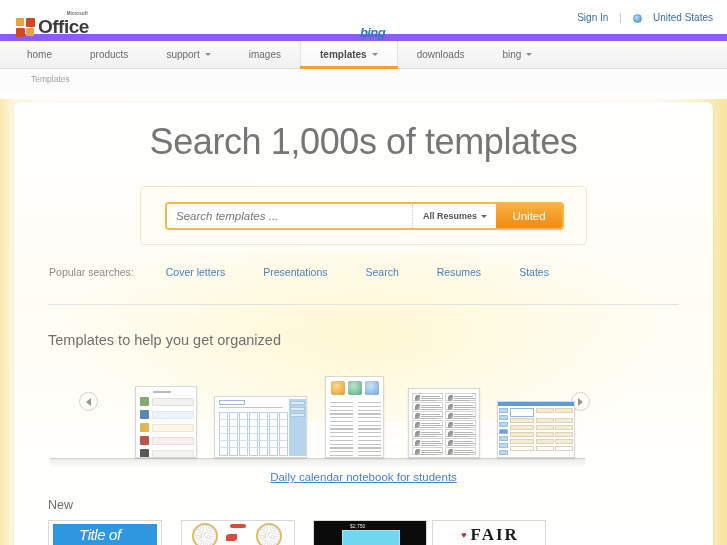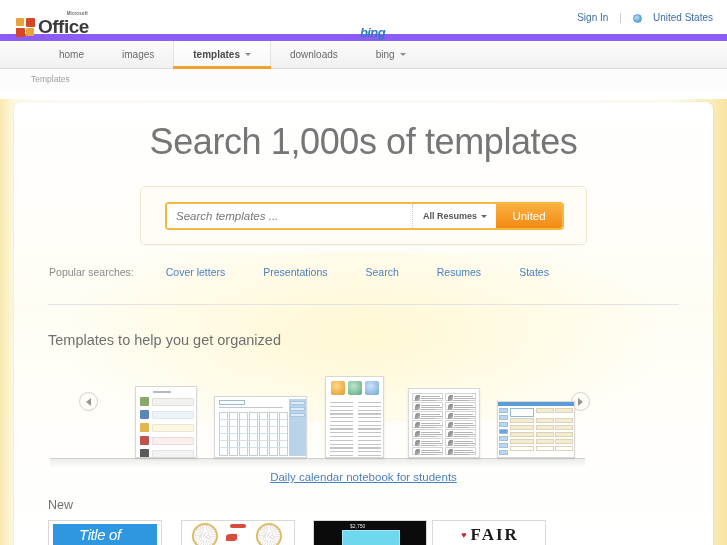--- a/index.html
+++ b/index.html
@@ -73,21 +73,21 @@
     width:9px; height:9px; border-radius:50%;
     background:radial-gradient(circle at 35% 33%, #bcdcf5 0%, #74b4e2 55%, #3d85c0 100%);
     border:0.5px solid #5f9bcd; display:inline-block; position:relative; top:1px;
   }
 
   
   .nav{
     height:28px; background:linear-gradient(#fbfbfb,#f1f1f1);
     border-bottom:1px solid #dedede; position:relative;
   }
-  .nav ul{ list-style:none; display:flex; height:100%; padding-left:40px; }
+  .nav ul{ list-style:none; display:flex; height:100%; padding-left:8px; }
   .nav li{
     position:relative; height:100%; display:flex; align-items:center;
     padding:0 19px; font-size:10px; color:#6a6a6a; cursor:pointer; white-space:nowrap;
   }
   .nav li .caret{
     display:inline-block; margin-left:5px;
     border-left:3px solid transparent; border-right:3px solid transparent;
     border-top:3.5px solid #8d8d8d;
   }
   .nav li.active{
@@ -317,20 +317,27 @@
       <span class="sep">|</span>
       <span class="globe"></span>
       <a>United States</a>
     </div>
   </div>
 
   <div class="nav">
     <ul>
       <li>
           <span>home</span>
+        </li>
+      <li>
+          <span>products</span>
+        </li>
+      <li>
+          <span>support</span>
+          <i class="caret"></i>
         </li>
       <li>
           <span>images</span>
         </li>
       <li class="active">
           <span>templates</span>
           <i class="caret"></i>
         </li>
       <li>
           <span>downloads</span>

